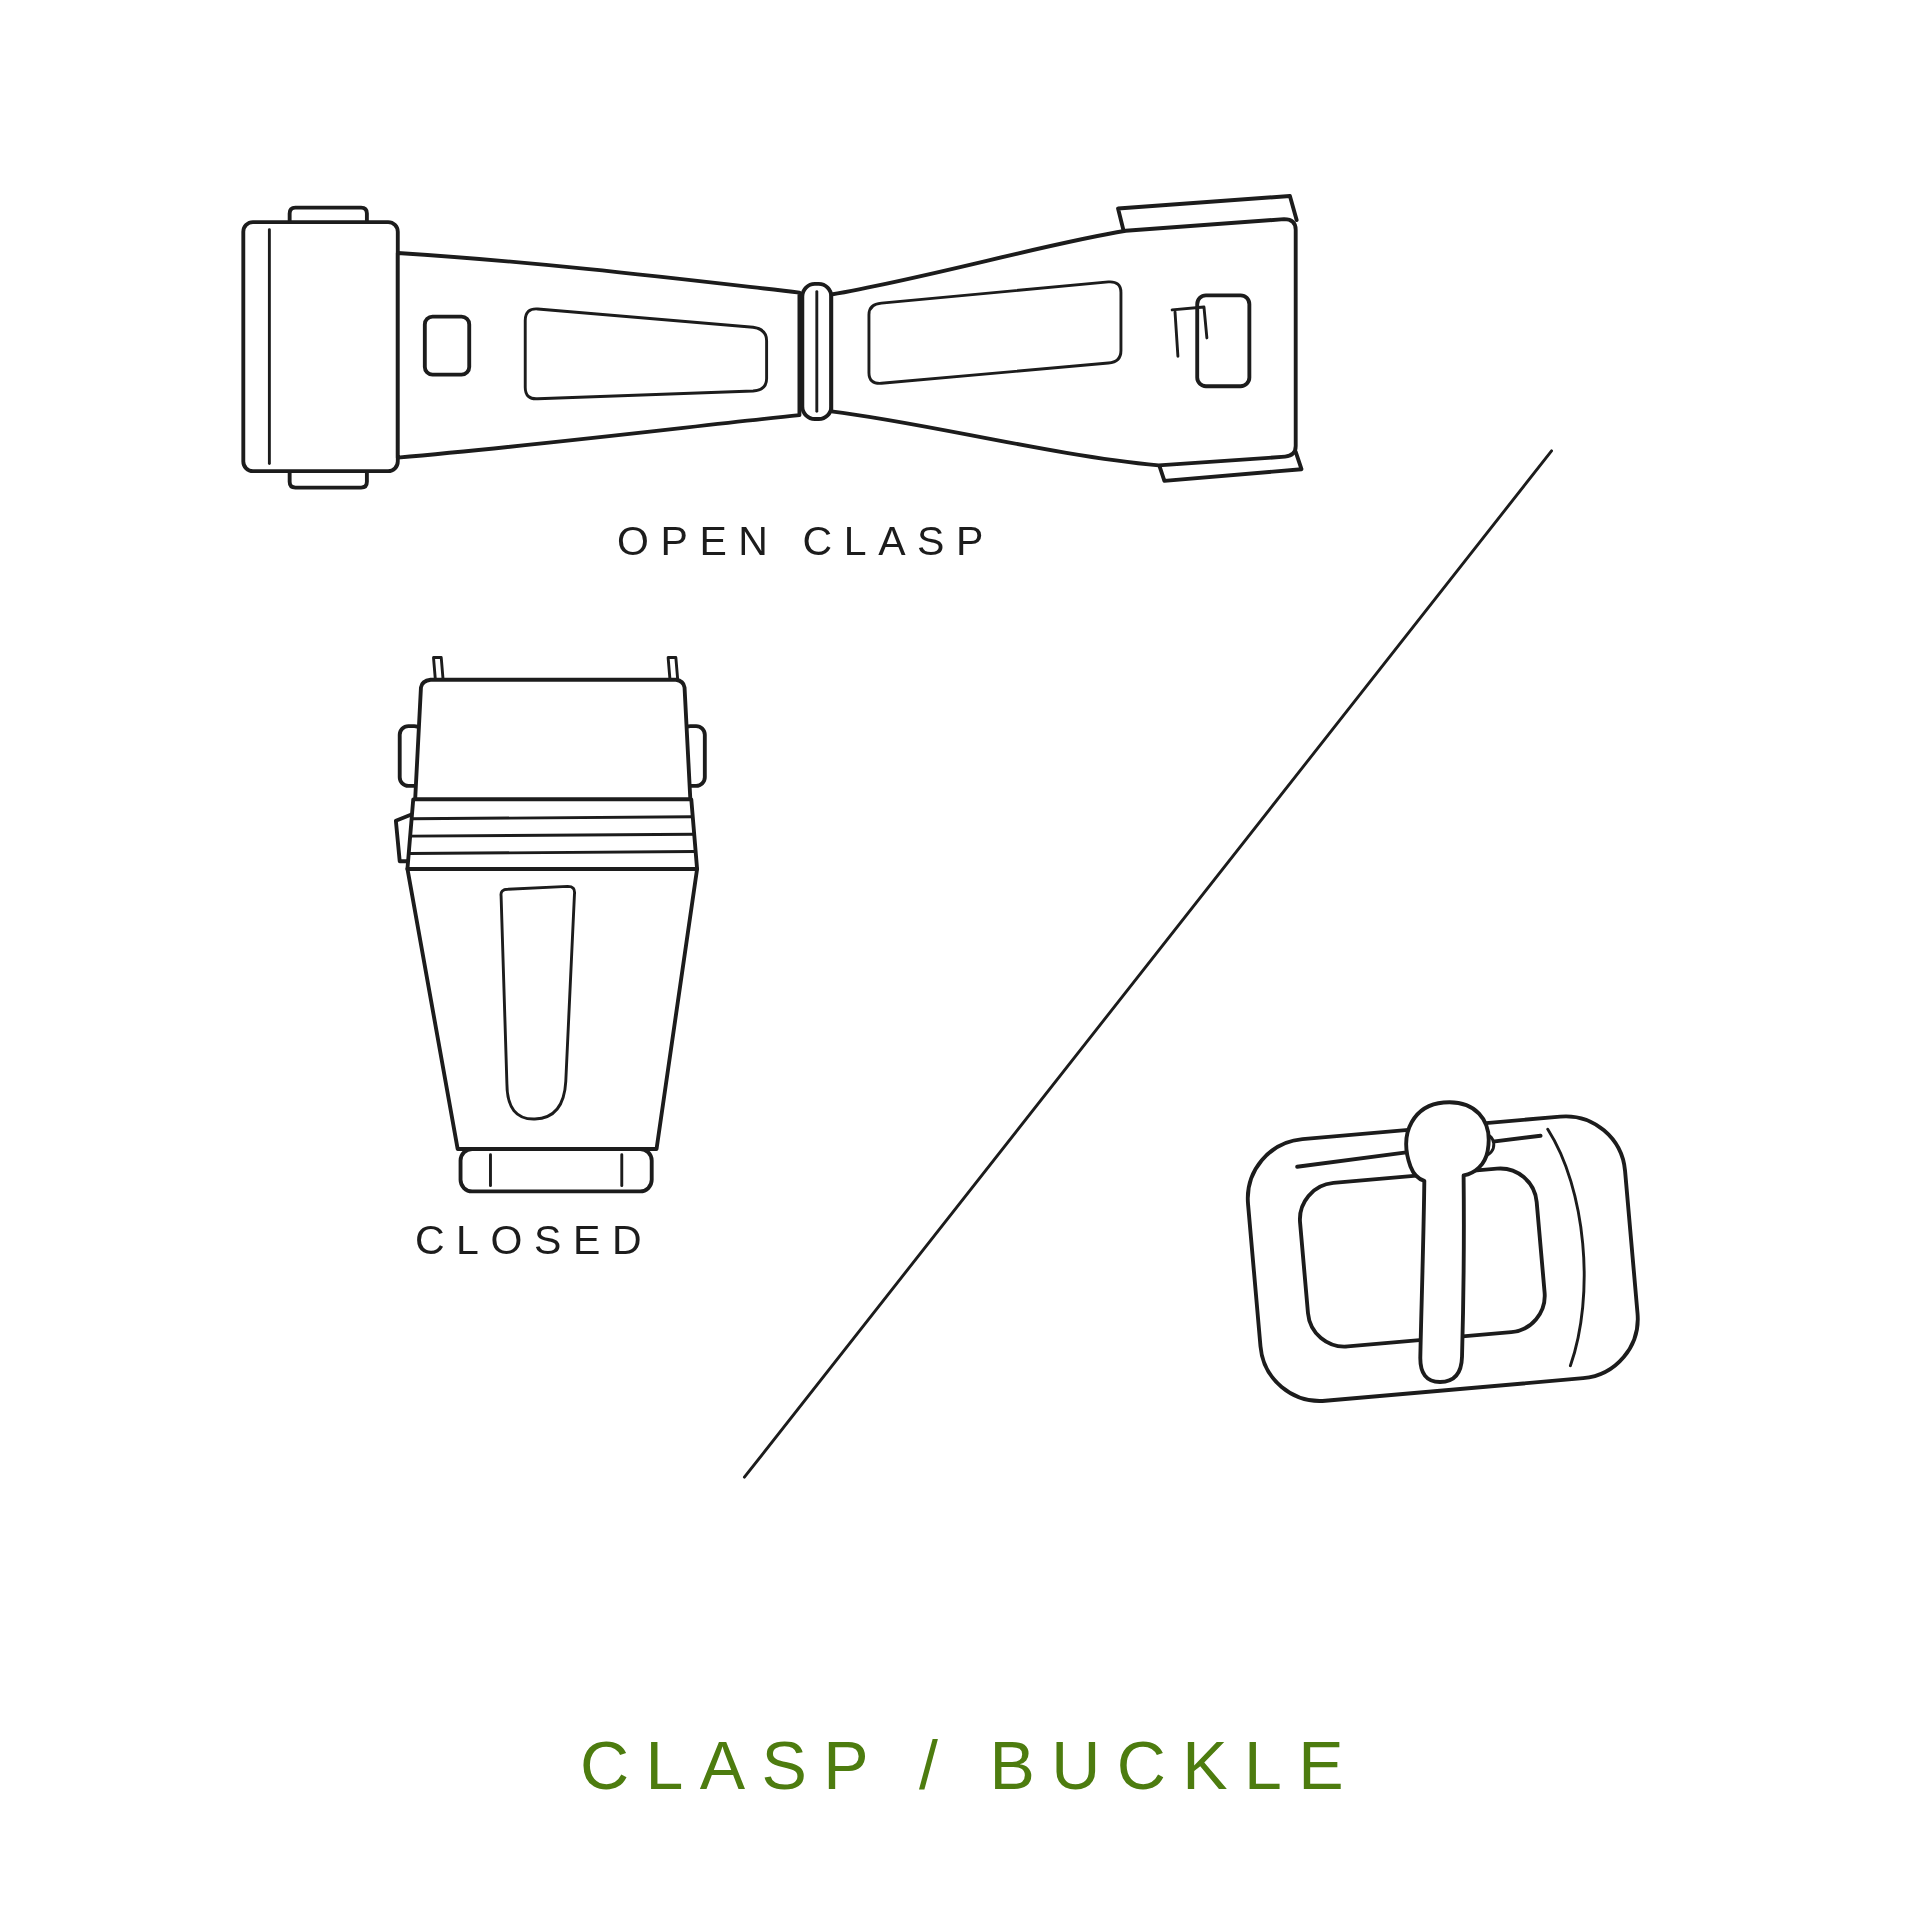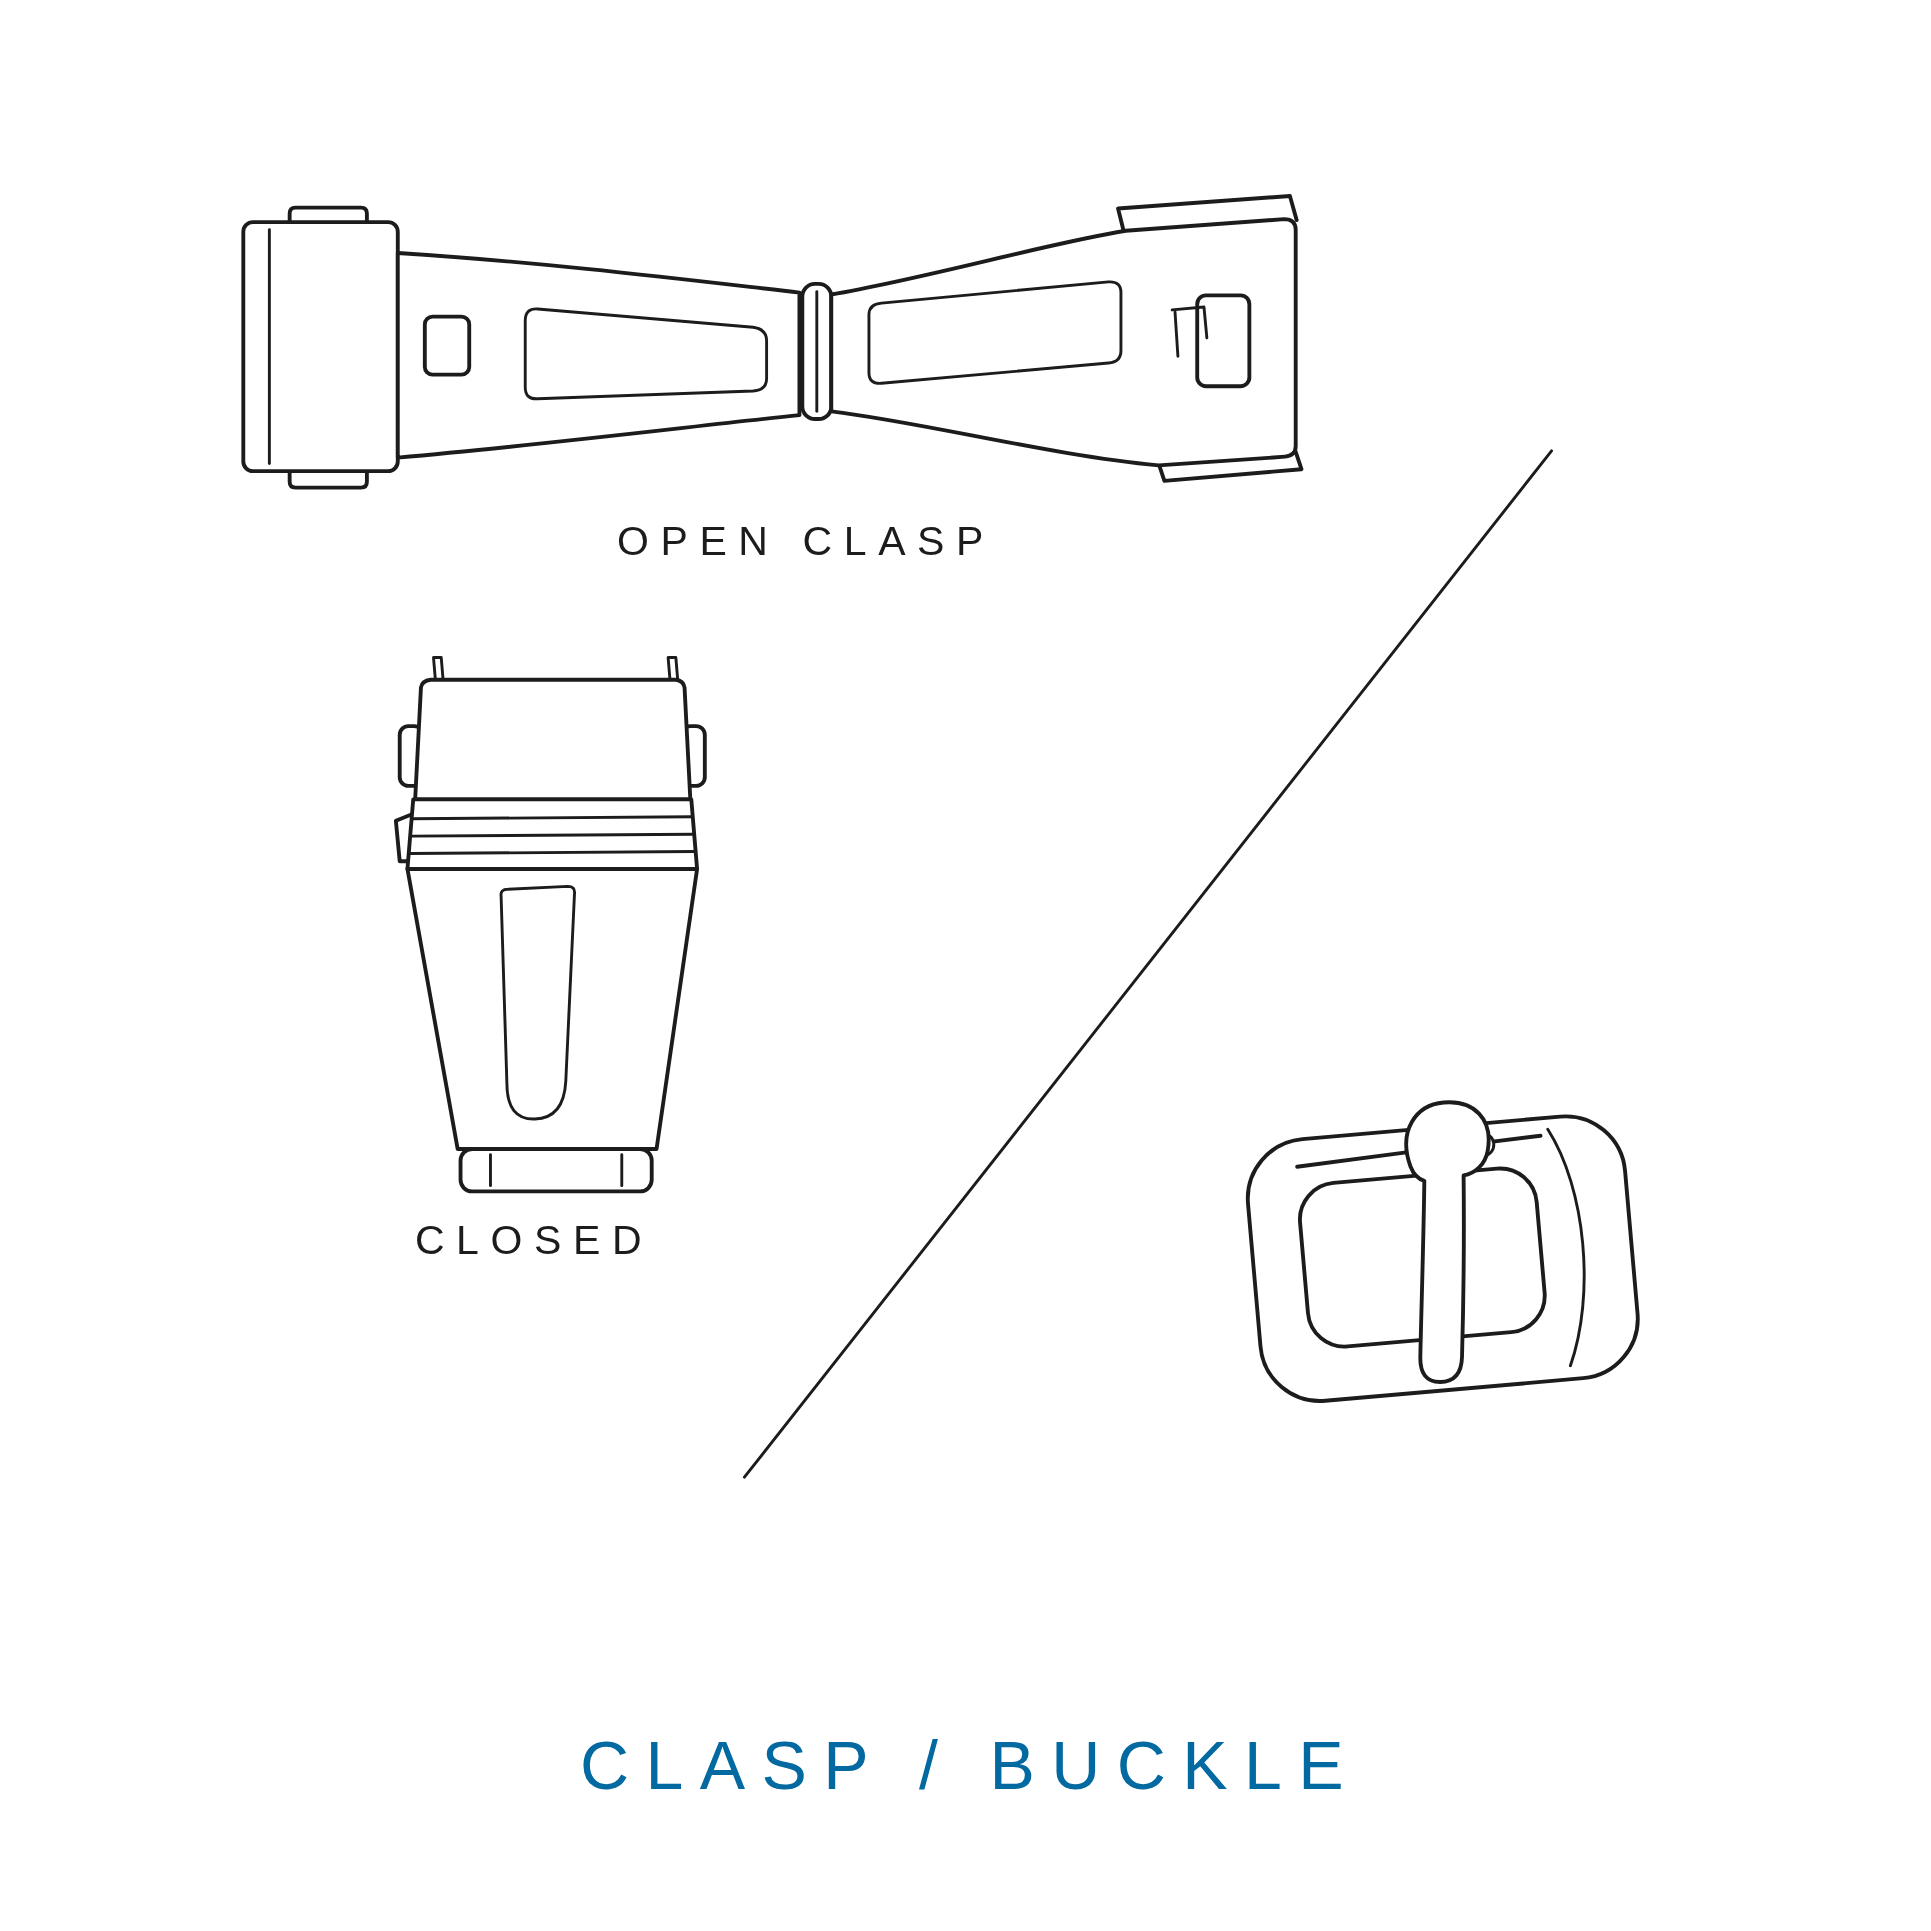--- a/index.html
+++ b/index.html
@@ -20,21 +20,21 @@
     letter-spacing: 11.6px;
     color: #1c1c1c;
     white-space: nowrap;
   }
   .title {
     position: absolute;
     transform: translate(-50%, -50%);
     font-size: 68px;
     font-weight: 400;
     letter-spacing: 16.4px;
-    color: #0369a1;
+    color: #4d7c0f;
     white-space: nowrap;
   }
   .stroke { stroke: #1c1c1c; stroke-linejoin: round; stroke-linecap: round; }
   .w4 { stroke-width: 4; }
   .w3 { stroke-width: 3; }
   .fillw { fill: #ffffff; }
   .filln { fill: none; }
 </style>
 </head>
 <body>

